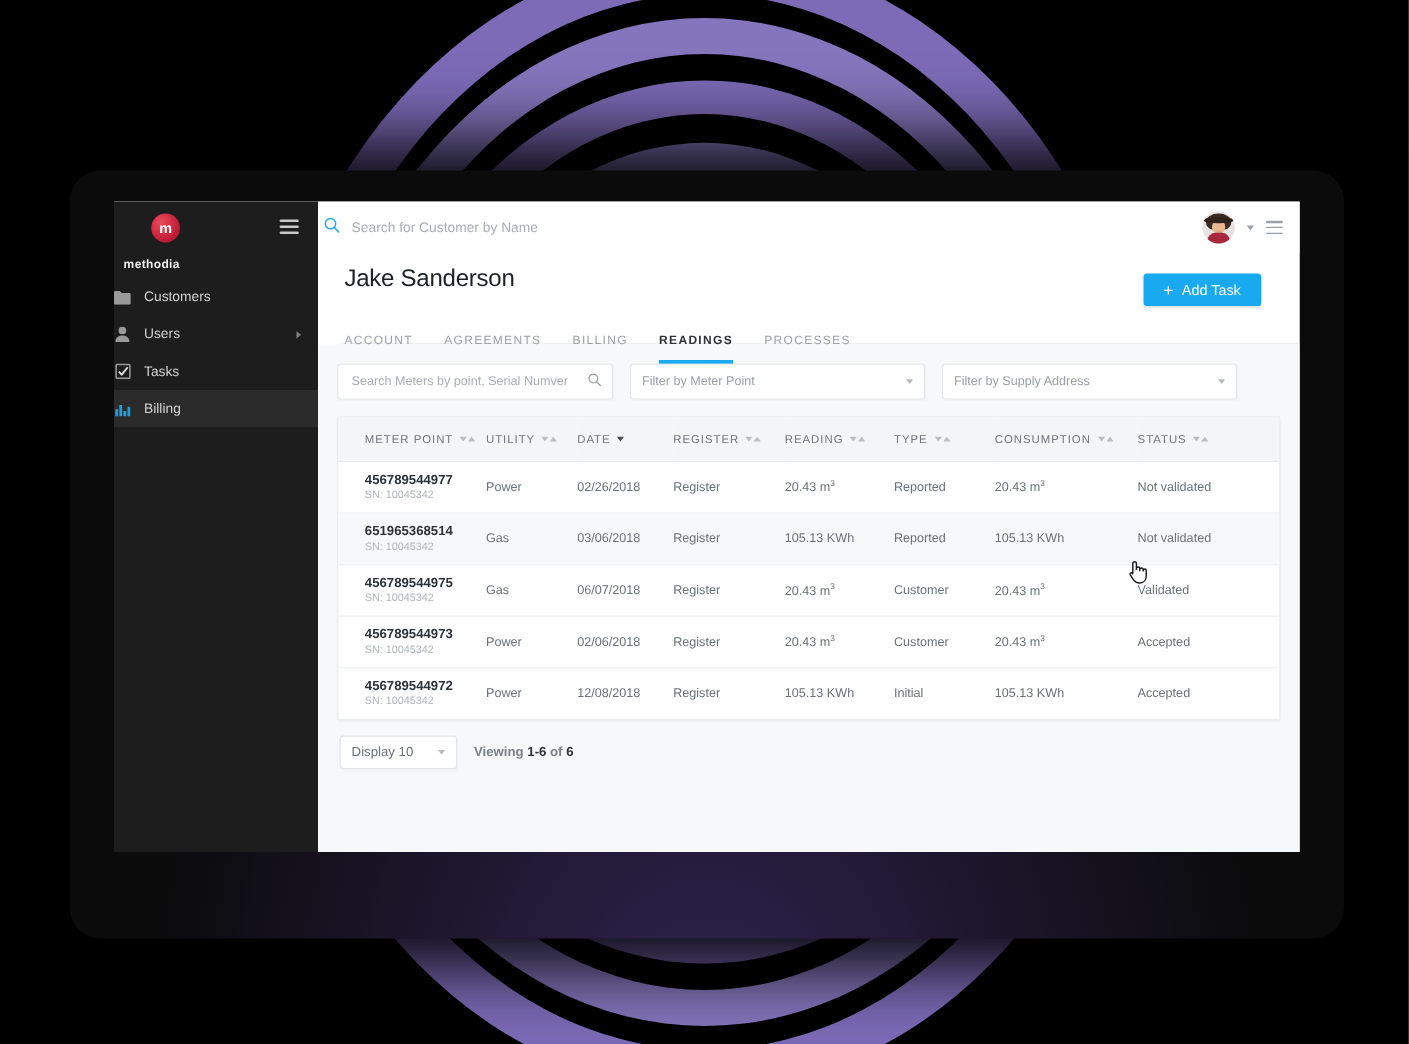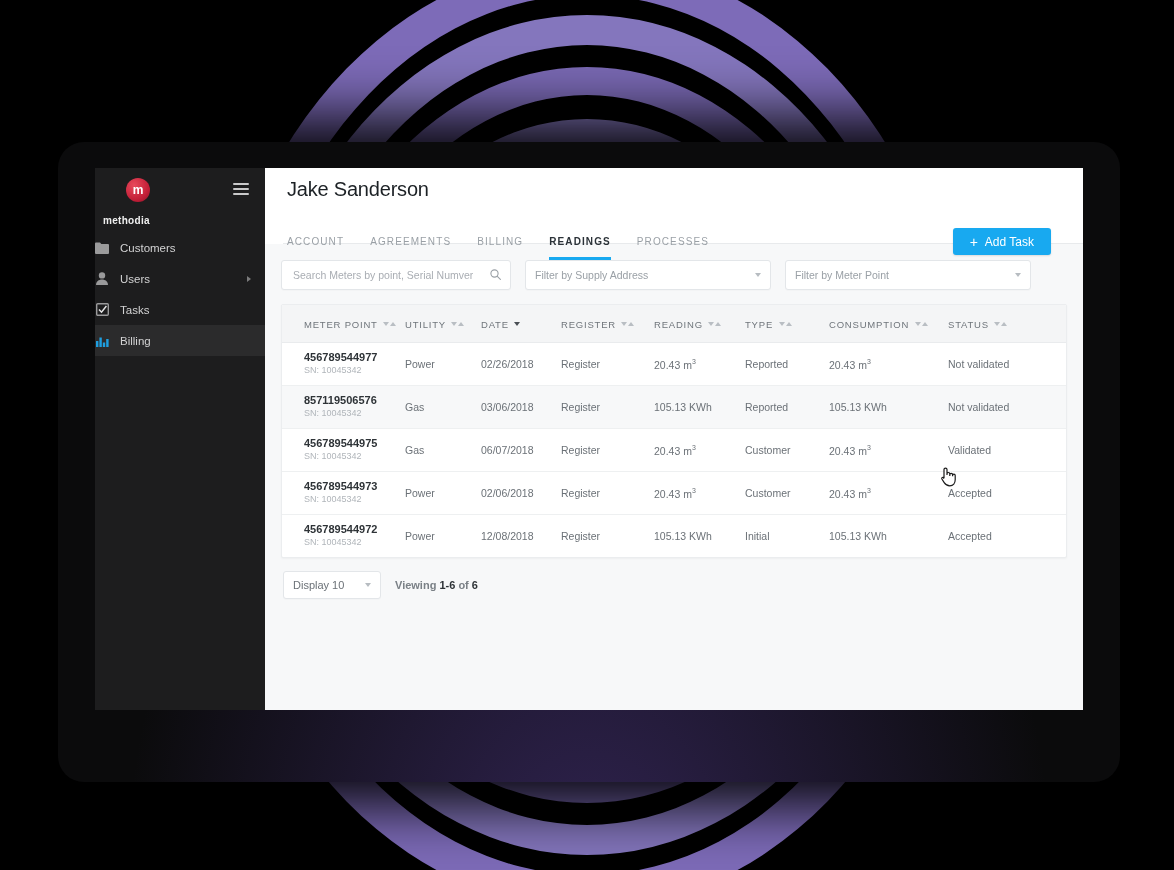--- a/index.html
+++ b/index.html
@@ -347,20 +347,46 @@
                 <rect x="10.2" y="4" width="2.4" height="8" fill="#1f9fe0"></rect>
               </svg>
           </span>
           <span>Billing</span>
         </div>
       </nav>
     </aside>
 
     <section class="main">
 
+      <div class="topbar">
+        <div class="gsearch">
+          <span class="mag">
+            <svg width="13" height="13" viewBox="0 0 13 13">
+                <circle cx="5.4" cy="5.4" r="4.3" fill="none" stroke="#2aaaf0" stroke-width="1.3"></circle>
+                <path d="M8.7 8.7L12.4 12.4" stroke="#2aaaf0" stroke-width="1.3" stroke-linecap="round"></path>
+              </svg>
+          </span>
+          <input type="text" placeholder="Search for Customer by Name" style="">
+        </div>
+        <div class="topright">
+          <div class="avatar">
+            <span class="av-hair"></span>
+            <span class="av-face"></span>
+            <span class="av-hat"></span>
+            <span class="av-neck"></span>
+            <span class="av-body"></span>
+          </div>
+          <span class="caret-sm"></span>
+          <span class="menu-ico">
+            <i></i>
+            <i></i>
+            <i></i>
+          </span>
+        </div>
+      </div>
 
       <div class="pagehead">
         <h1 class="cust-name">Jake Sanderson</h1>
       </div>
 
       <button class="addtask">
         <span class="plus">+</span>
         <span>Add Task</span>
       </button>
 
@@ -378,25 +404,25 @@
           <div class="field f-search">
             <input type="text" placeholder="Search Meters by point, Serial Numver, Utility" style="">
             <span>
               <svg width="11" height="11" viewBox="0 0 11 11">
                   <circle cx="4.5" cy="4.5" r="3.6" fill="none" stroke="#9aa0a6" stroke-width="1.1"></circle>
                   <path d="M7.3 7.3L10.4 10.4" stroke="#9aa0a6" stroke-width="1.1" stroke-linecap="round"></path>
                 </svg>
             </span>
           </div>
           <div class="field f-sel">
-            <span>Filter by Supply Address</span>
+            <span>Filter by Meter Point</span>
             <span class="sel-caret"></span>
           </div>
           <div class="field f-sel">
-            <span>Filter by Meter Point</span>
+            <span>Filter by Supply Address</span>
             <span class="sel-caret"></span>
           </div>
         </div>
 
         <div class="tablecard">
           <table>
             <colgroup>
               <col style="width:123px">
                 <col style="width:76px">
                 <col style="width:80px">
@@ -427,21 +453,21 @@
                   <td>Power</td>
                   <td>02/26/2018</td>
                   <td>Register</td>
                   <td>20.43 m<sup>3</sup></td>
                   <td>Reported</td>
                   <td>20.43 m<sup>3</sup></td>
                   <td>Not validated</td>
                 </tr>
                 <tr class="alt">
                   <td class="cell-pad">
-                    <div class="mp-num">857119506576</div>
+                    <div class="mp-num">651965368514</div>
                     <div class="mp-sn">SN: 10045342</div>
                   </td>
                   <td>Gas</td>
                   <td>03/06/2018</td>
                   <td>Register</td>
                   <td>105.13 KWh</td>
                   <td>Reported</td>
                   <td>105.13 KWh</td>
                   <td>Not validated</td>
                 </tr>

